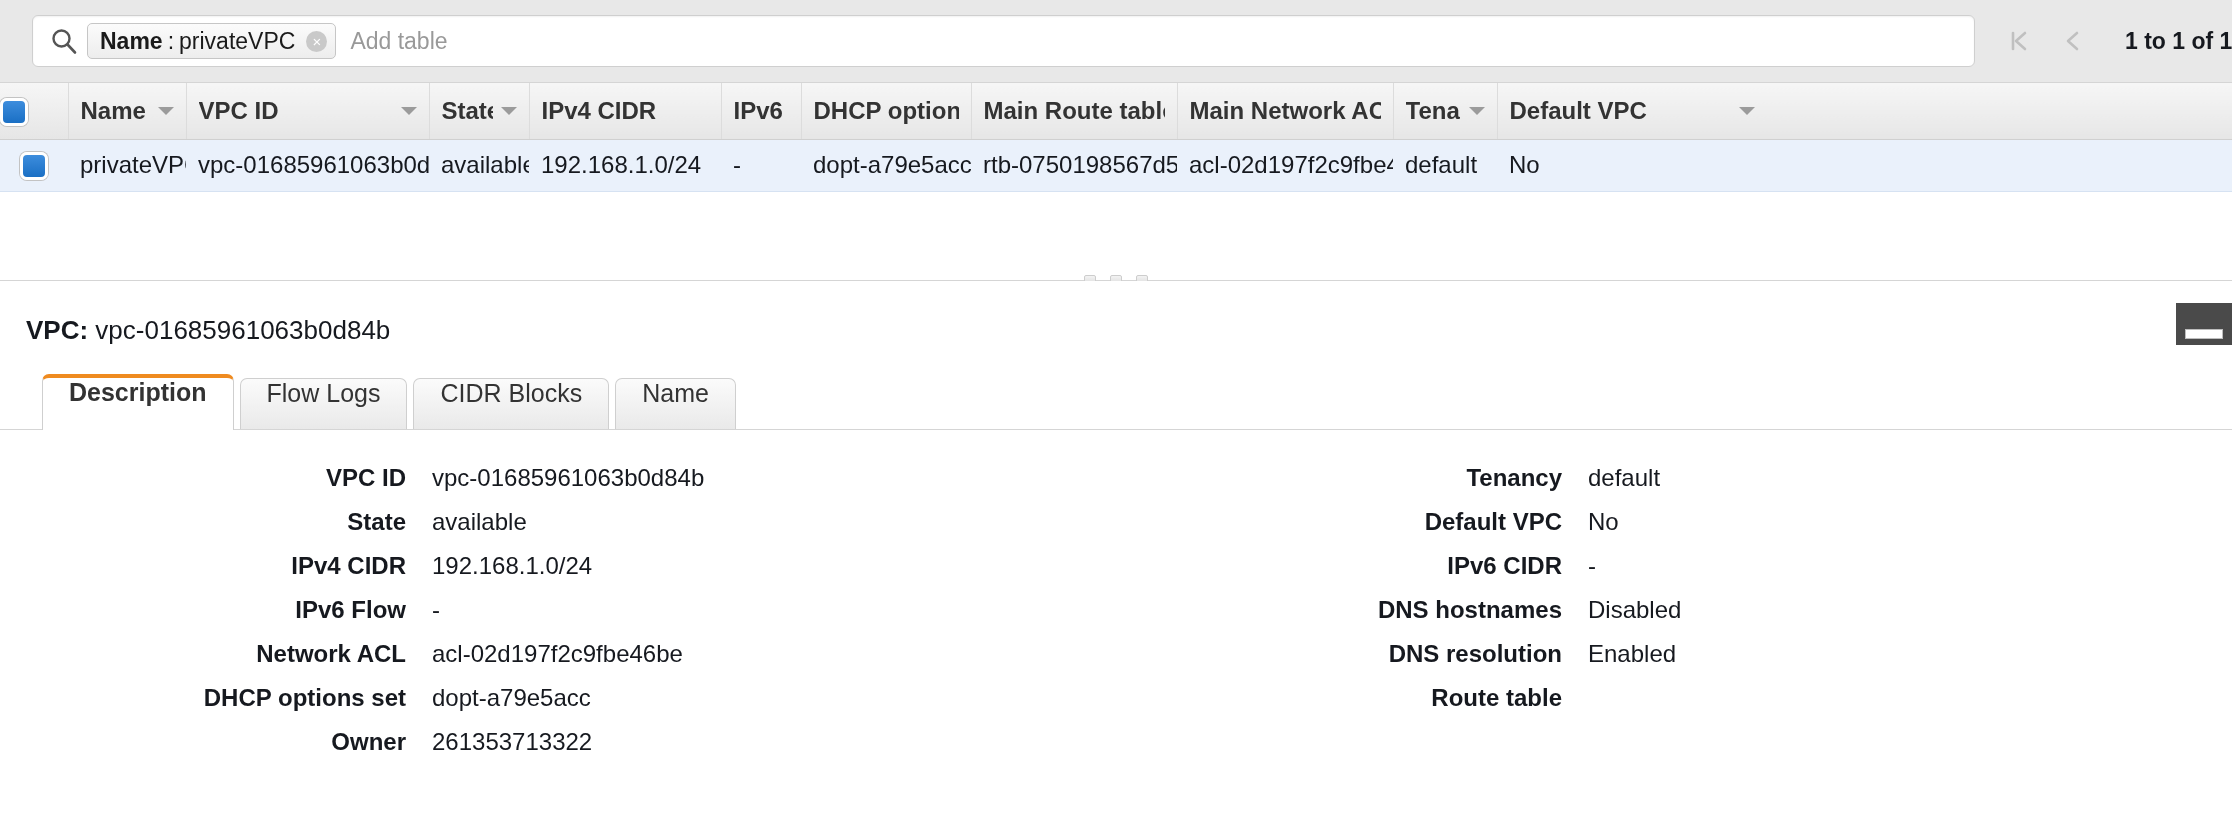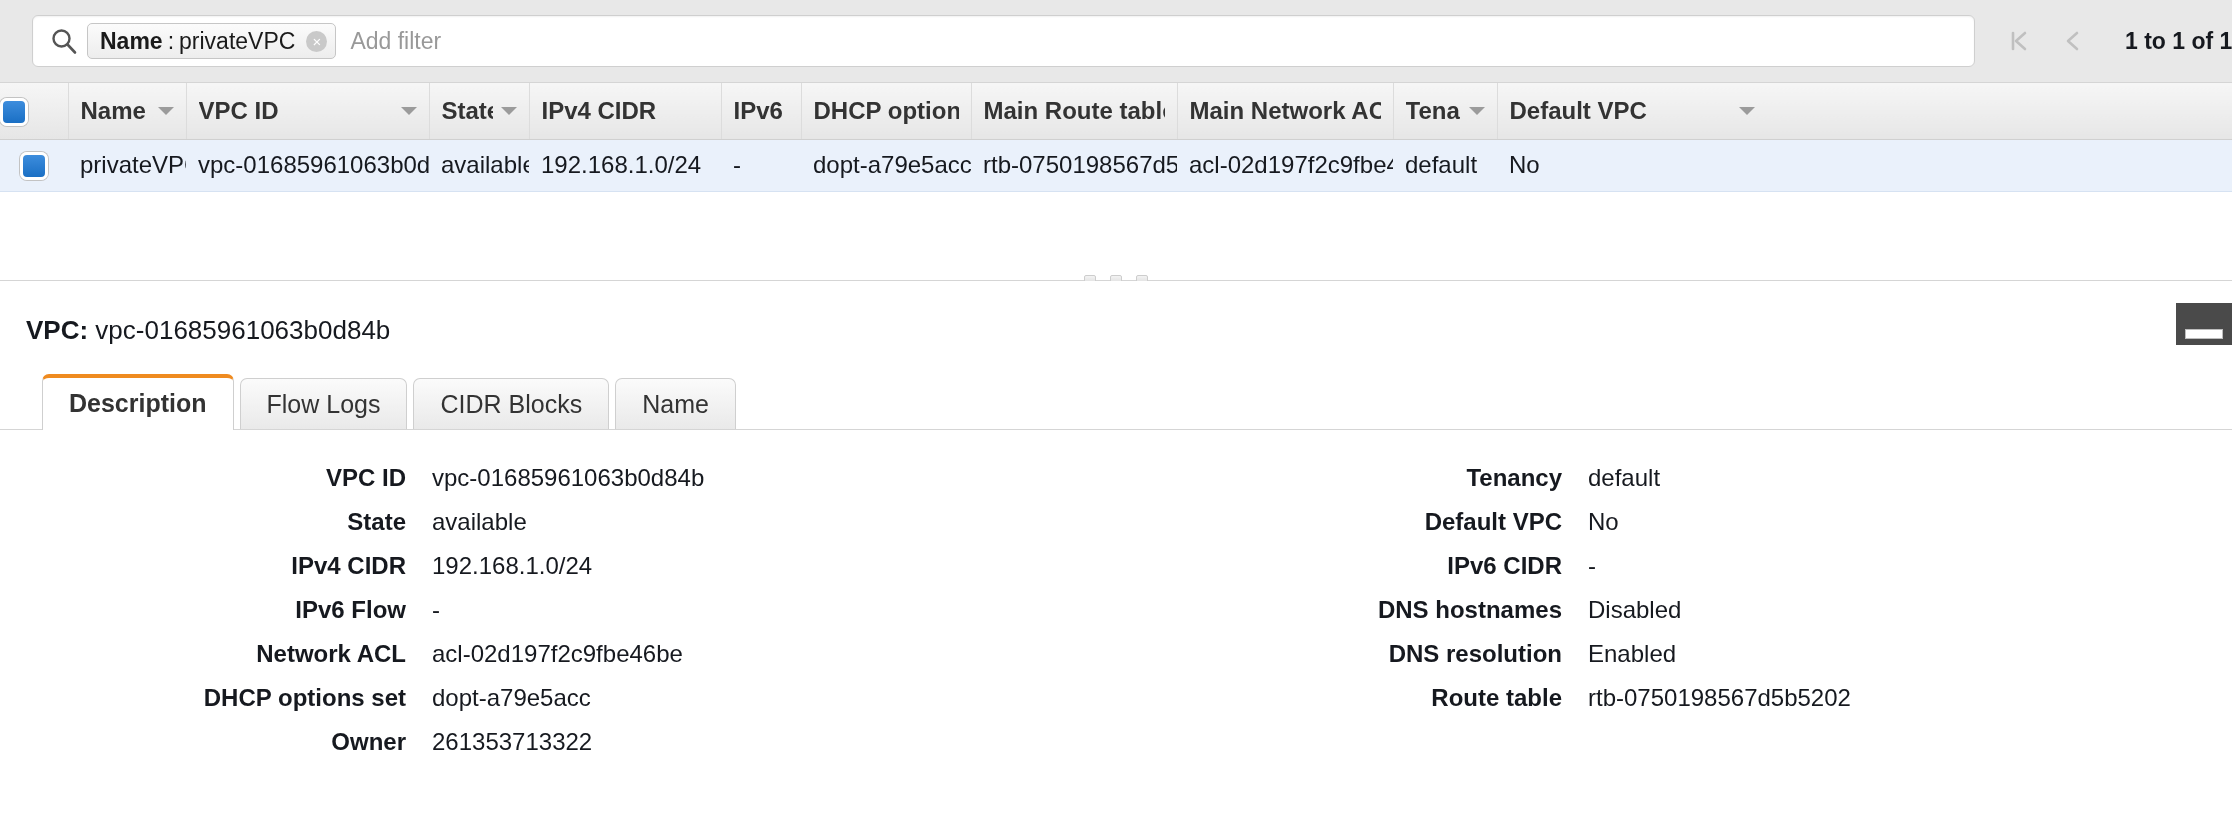--- a/index.html
+++ b/index.html
@@ -244,21 +244,21 @@
     position: absolute;
     left: 0; right: 0; bottom: 0;
     height: 1px;
     background: #d5d5d5;
   }
   .tab {
     position: relative;
     height: 52px;
     padding: 0 26px;
     display: flex;
-    align-items: center;
+    align-items: flex-start;
     font-size: 25px;
     color: #333333;
     background: linear-gradient(to bottom, #fbfbfb, #e9e9e9);
     border: 1px solid #cfcfcf;
     border-bottom: none;
     border-radius: 7px 7px 0 0;
     white-space: nowrap;
     cursor: pointer;
   }
   .tab.active {
@@ -317,21 +317,21 @@
       </svg>
     </span>
 
     <span class="filter-token">
       <span class="token-key">Name</span>
       <span class="token-sep">:</span>
       <span class="token-val">privateVPC</span>
       <span class="token-remove">×</span>
     </span>
 
-    <span class="add-filter">Add filter</span>
+    <span class="add-filter">Add table</span>
   </div>
 
   <div class="pager">
     <span class="pager-btn">
       <svg width="26" height="26" viewBox="0 0 26 26">
         <line x1="7" y1="5" x2="7" y2="21" stroke="#c0c0c0" stroke-width="2.6" stroke-linecap="round"></line>
         <polyline points="19,5 10,13 19,21" fill="none" stroke="#c0c0c0" stroke-width="2.6" stroke-linecap="round" stroke-linejoin="round"></polyline>
       </svg>
     </span>
     <span class="pager-btn">
@@ -525,18 +525,17 @@
       <div class="drow">
         <div class="dlabel">DNS hostnames</div>
         <div class="dvalue">Disabled</div>
       </div>
       <div class="drow">
         <div class="dlabel">DNS resolution</div>
         <div class="dvalue">Enabled</div>
       </div>
       <div class="drow">
         <div class="dlabel">Route table</div>
-        <div class="dvalue link">rtb-0750198567d5b5202</div>
       </div>
     </div>
 
   </div>
 </div>
 
 </body></html>

